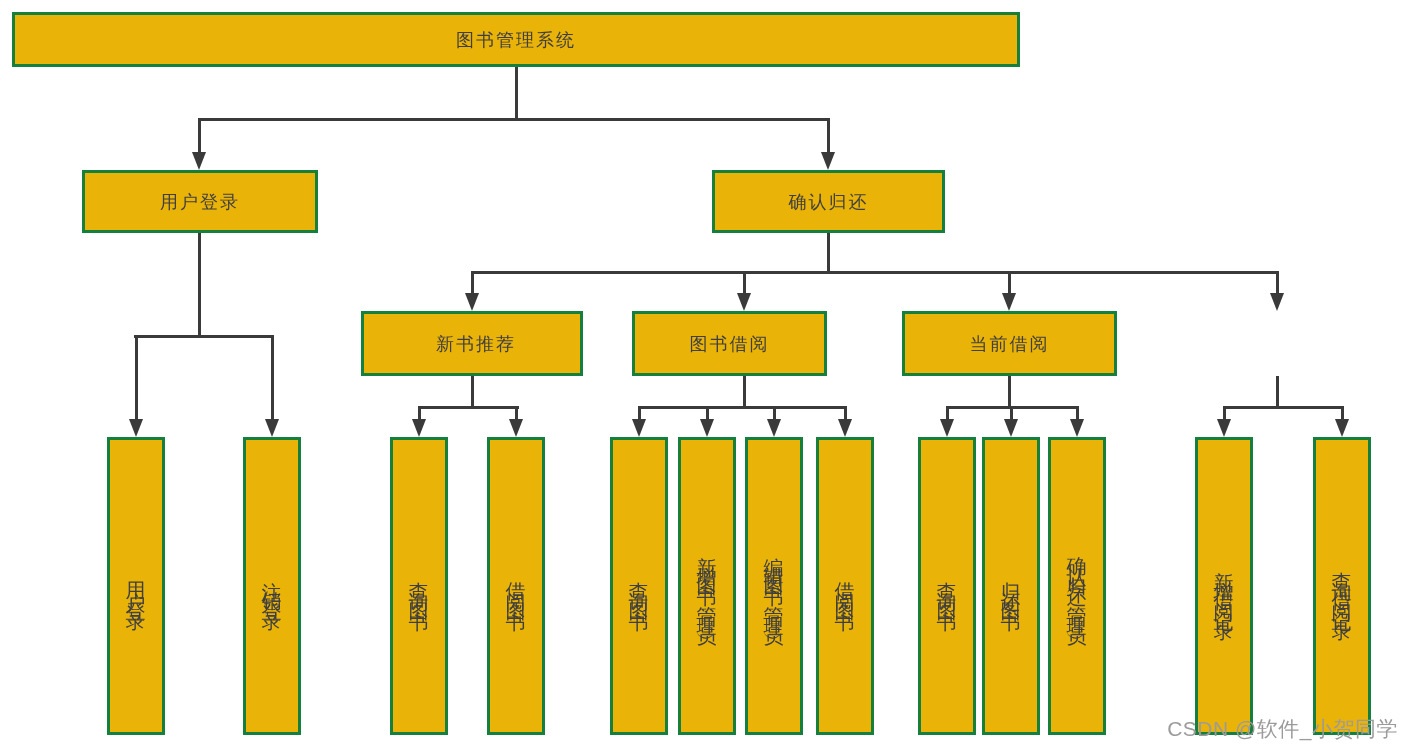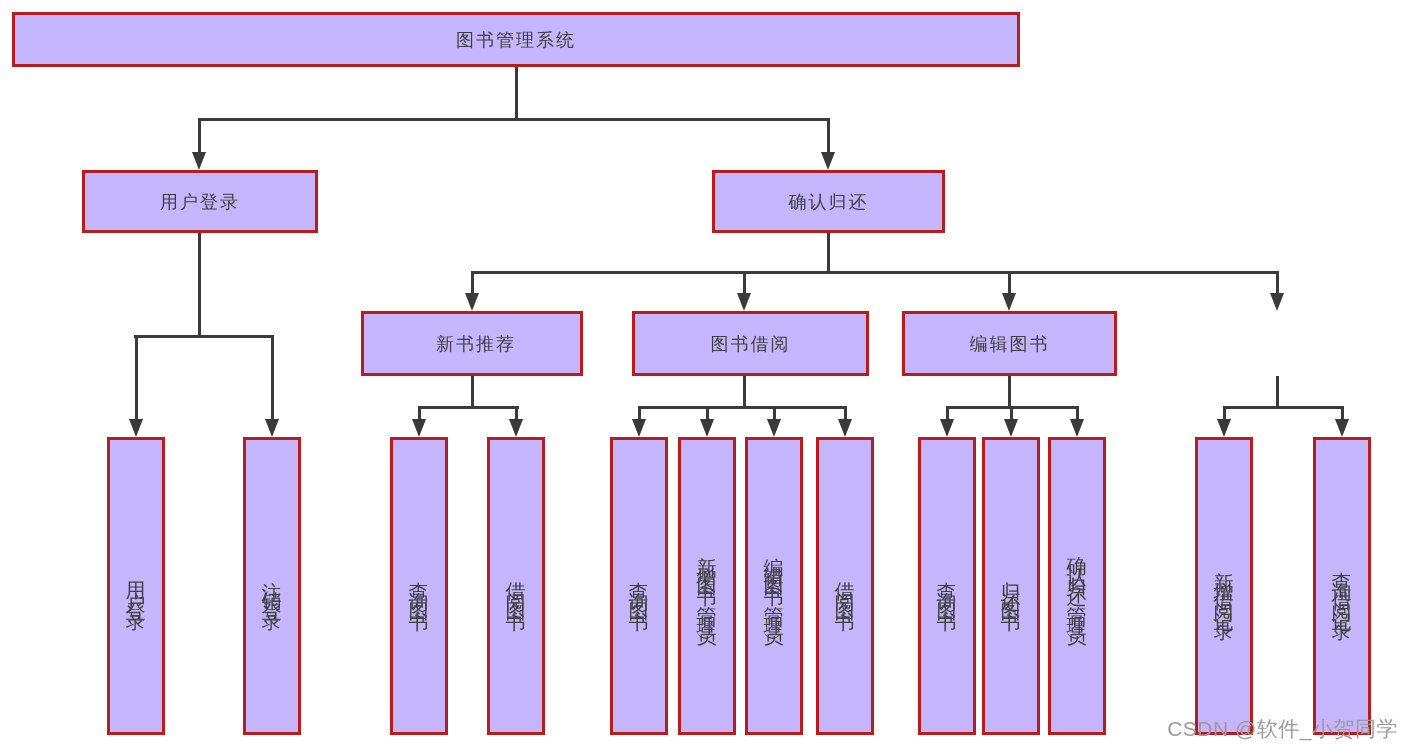--- a/index.html
+++ b/index.html
@@ -1,22 +1,22 @@
 <!DOCTYPE html>
 <html><head>
 <meta charset="utf-8">
 <style>
   html,body{margin:0;padding:0;background:#fff;}
   #canvas{
     position:relative;width:1405px;height:747px;background:#ffffff;
     font-family:"Liberation Sans","DejaVu Sans",sans-serif;overflow:hidden;
   }
   .node{
-    position:absolute;box-sizing:border-box;background:#c4b5fd;
-    border:3px solid #b91c1c;display:flex;align-items:center;justify-content:center;
+    position:absolute;box-sizing:border-box;background:#eab308;
+    border:3px solid #15803d;display:flex;align-items:center;justify-content:center;
     color:#3f3f3f;z-index:2;
   }
   .hnode{font-size:18px;letter-spacing:2px;}
   .leaf{width:58px;top:437px;height:298px;border-width:3px;z-index:2;}
   .leaf .vtext{
     writing-mode:vertical-rl;text-orientation:mixed;
     font-size:20px;letter-spacing:10px;line-height:1;color:#3f3f3f;
   }
   .v{position:absolute;width:3px;background:#3a3a3a;z-index:1;}
   .h{position:absolute;height:3px;background:#3a3a3a;z-index:1;}
@@ -67,25 +67,25 @@
   <div class="v" style="left:743px;top:271px;height:24px;"></div>
   <div class="arrow" style="left:737px;top:293px;"></div>
   <div class="v" style="left:1008px;top:271px;height:24px;"></div>
   <div class="arrow" style="left:1002px;top:293px;"></div>
   <div class="v" style="left:1275.5px;top:271px;height:24px;"></div>
   <div class="arrow" style="left:1269.5px;top:293px;"></div>
 
   <div class="node hnode" style="left:361px;top:311px;width:222px;height:65px;padding-left:8px;">
     <span>新书推荐</span>
   </div>
-  <div class="node hnode" style="left:632px;top:311px;width:237px;height:65px;">
+  <div class="node hnode" style="left:632px;top:311px;width:195px;height:65px;">
     <span>图书借阅</span>
   </div>
   <div class="node hnode" style="left:902px;top:311px;width:215px;height:65px;">
-    <span>编辑图书</span>
+    <span>当前借阅</span>
   </div>
 
   <div class="v" style="left:470.5px;top:376px;height:33px;"></div>
   <div class="h" style="left:417.5px;top:406px;width:101px;"></div>
   <div class="v" style="left:417.5px;top:406px;height:15px;"></div>
   <div class="arrow" style="left:411.5px;top:419px;"></div>
   <div class="v" style="left:514.5px;top:406px;height:15px;"></div>
   <div class="arrow" style="left:508.5px;top:419px;"></div>
 
   <div class="v" style="left:743px;top:376px;height:33px;"></div>

